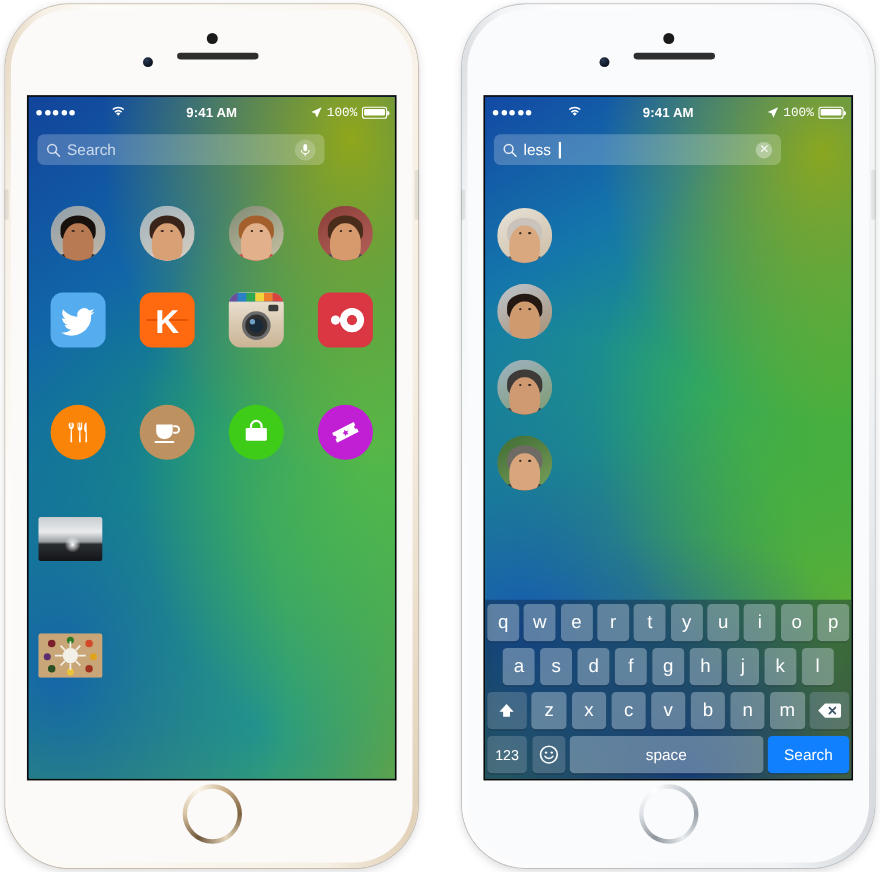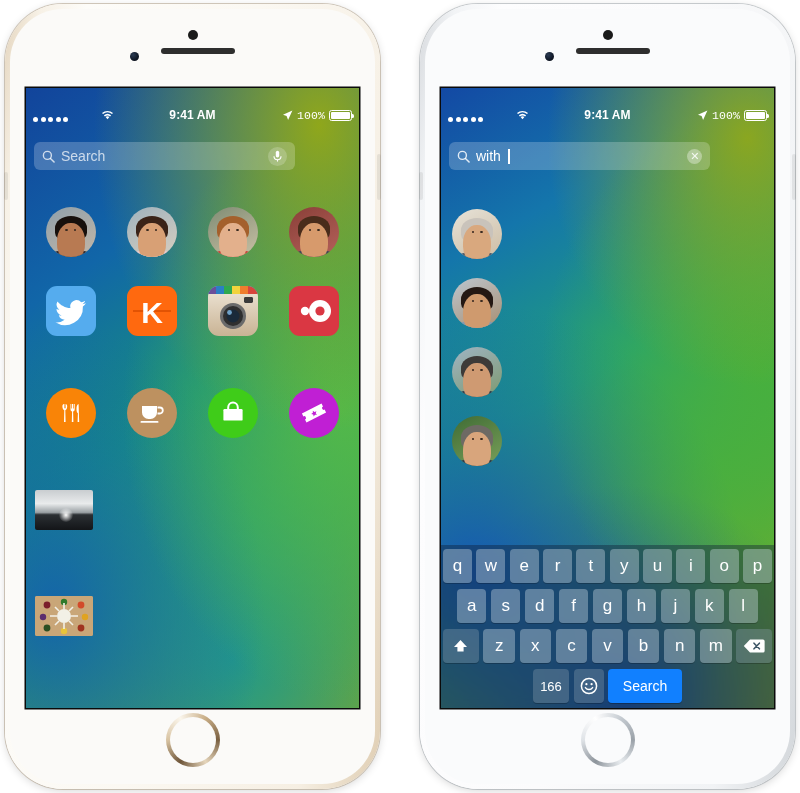--- a/index.html
+++ b/index.html
@@ -45,21 +45,21 @@
       linear-gradient(145deg,#12449b 0%,#1166a8 26%,#18907d 50%,#3aa752 70%,#86ab1e 100%);}
   .screen.right-screen .wall{
     background:
       radial-gradient(120% 80% at 92% 8%, rgba(150,170,20,.9) 0%, rgba(150,170,20,0) 50%),
       radial-gradient(120% 80% at 96% 46%, rgba(72,176,60,.95) 0%, rgba(72,176,60,0) 55%),
       radial-gradient(130% 70% at 10% 78%, rgba(18,85,185,.95) 0%, rgba(18,85,185,0) 62%),
       radial-gradient(110% 60% at 55% 100%, rgba(15,70,170,.9) 0%, rgba(15,70,170,0) 60%),
       linear-gradient(150deg,#1349a4 0%,#1476ab 22%,#21a07a 46%,#49ad44 66%,#8aad1c 100%);}
 
   
-  .status{position:relative;height:20px;display:flex;align-items:flex-end;padding:14px 7px;color:#fff;
+  .status{position:relative;height:20px;display:flex;align-items:center;padding:4px 7px;color:#fff;
     font-size:11.5px;letter-spacing:.1px;gap:28px;}
   .dots{display:flex;gap:2.5px;align-items:center;}
   .dots i{width:5px;height:5px;border-radius:50%;background:#fff;display:block;}
   .wifi{margin-left:5px;display:block;}
   .st-time{position:absolute;left:0;right:0;text-align:center;font-weight:bold;font-size:12px;pointer-events:none;}
   .st-right{margin-left:auto;display:flex;align-items:center;gap:4px;z-index:2;font-family:Liberation Mono, monospace;}
   .st-right .pct{font-size:11.5px;}
   .batt{width:23px;height:11px;border:1.2px solid #fff;border-radius:2.6px;padding:1.2px;box-sizing:border-box;position:relative;}
   .batt i{display:block;width:100%;height:100%;background:#fff;border-radius:1px;}
   .batt::after{content:"";position:absolute;right:-3.4px;top:3.2px;width:2px;height:4px;border-radius:0 1.5px 1.5px 0;background:#fff;}
@@ -429,21 +429,21 @@
             </span>
         </span>
       </div>
 
       <div class="searchrow">
         <div class="sfield">
           <svg width="13" height="13" viewBox="0 0 14 14">
               <circle cx="5.8" cy="5.8" r="4.3" fill="none" stroke="rgba(255,255,255,.85)" stroke-width="1.5"></circle>
               <line x1="9.1" y1="9.1" x2="13" y2="13" stroke="rgba(255,255,255,.85)" stroke-width="1.6" stroke-linecap="round"></line>
             </svg>
-          <span class="stext typed">with</span>
+          <span class="stext typed">less</span>
           <span class="caret"></span>
           <span class="clearx">✕</span>
         </div>
         <span class="cancel">Cancel</span>
       </div>
 
       <div class="sechead">
         <span class="t">CONTACTS</span>
         <span class="m">Show More</span>
       </div>
@@ -593,27 +593,28 @@
           <span class="key">n</span>
           <span class="key">m</span>
           <span class="key wide">
             <svg width="22" height="16" viewBox="0 0 22 16">
                 <path d="M7 1.5h13a1.6 1.6 0 0 1 1.6 1.6v9.8A1.6 1.6 0 0 1 20 14.5H7L.8 8z" fill="#fff"></path>
                 <path d="m11 5.2 5.4 5.6M16.4 5.2 11 10.8" stroke="#3d5566" stroke-width="1.6" stroke-linecap="round"></path>
               </svg>
           </span>
         </div>
         <div class="krow r4">
-          <span class="key num">166</span>
+          <span class="key num">123</span>
           <span class="key emoji">
             <svg width="18" height="18" viewBox="0 0 18 18">
                 <circle cx="9" cy="9" r="7.6" fill="none" stroke="#fff" stroke-width="1.5"></circle>
                 <circle cx="6.4" cy="7.2" r="1.1" fill="#fff"></circle>
                 <circle cx="11.6" cy="7.2" r="1.1" fill="#fff"></circle>
                 <path d="M5.4 10.6a4.4 4.4 0 0 0 7.2 0" fill="none" stroke="#fff" stroke-width="1.4" stroke-linecap="round"></path>
               </svg>
           </span>
+          <span class="key space">space</span>
           <span class="key search">Search</span>
         </div>
       </div>
     </div>
   </div>
 </div>
 
 </body></html>

